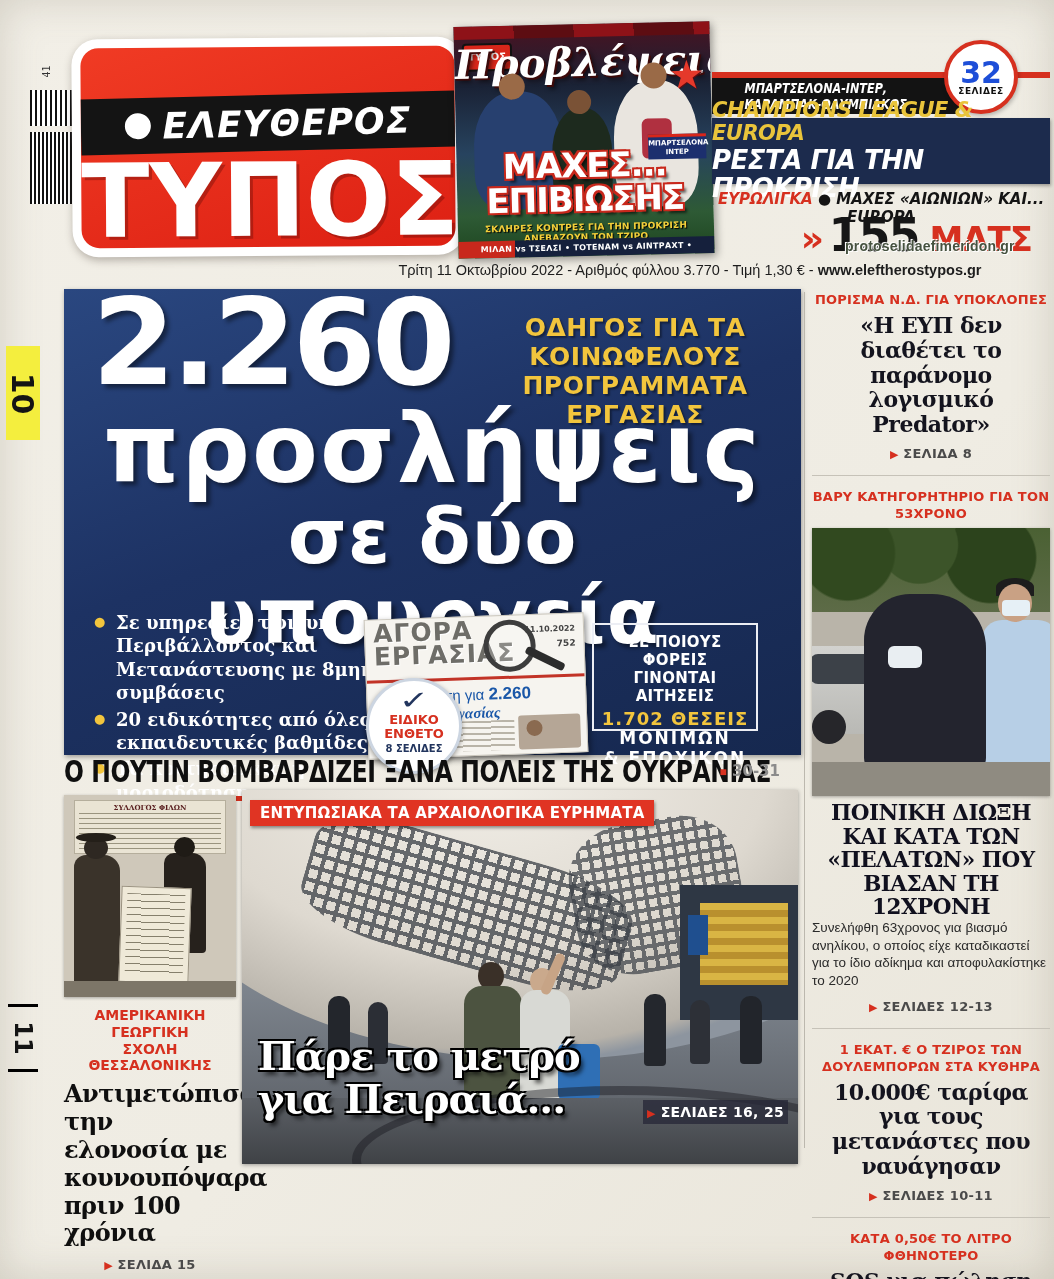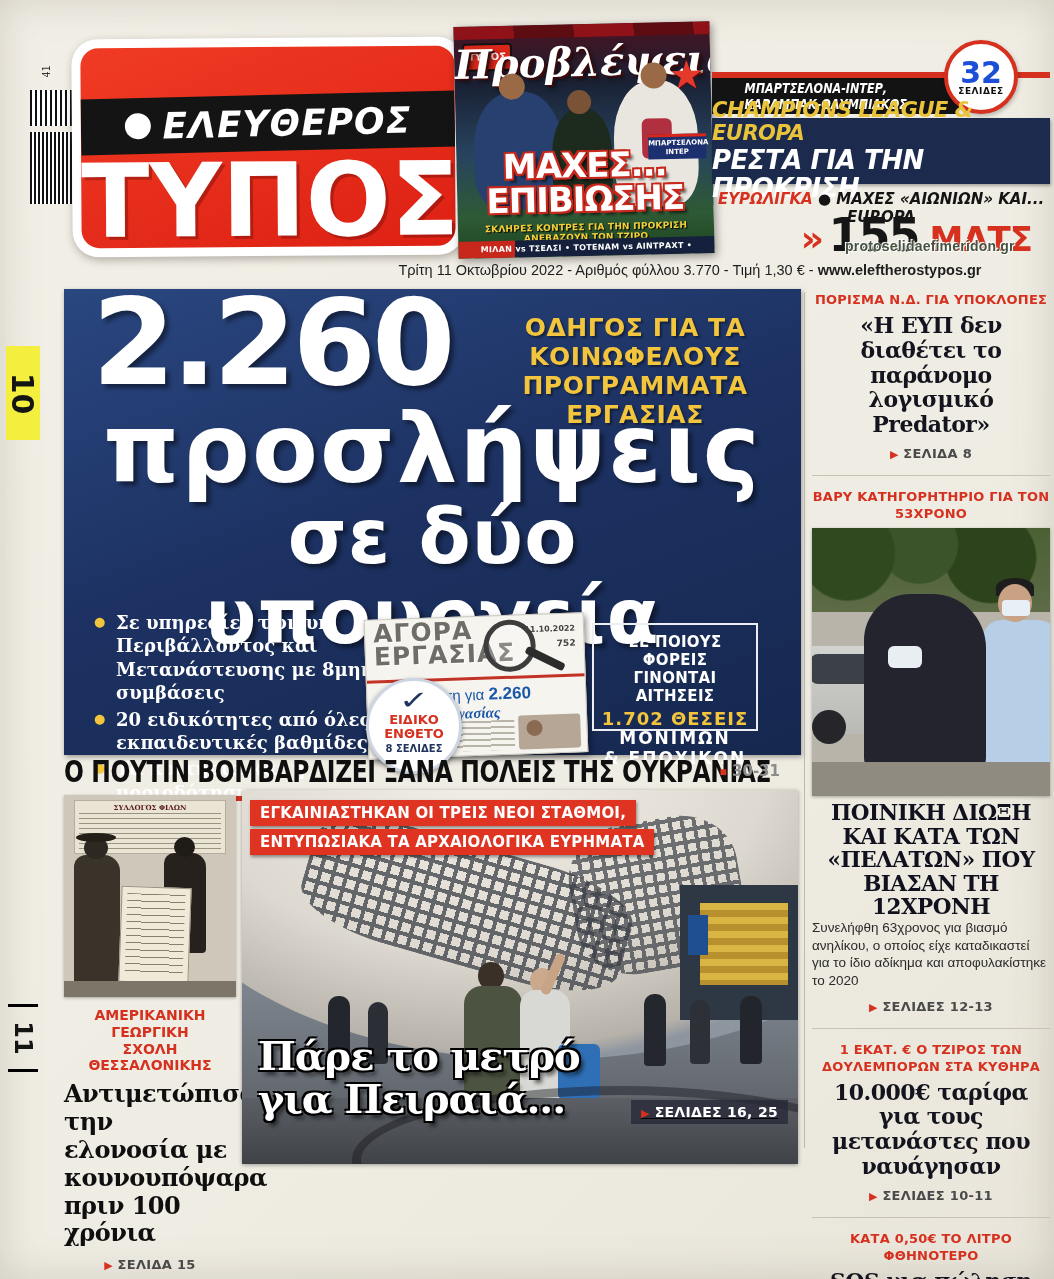--- a/index.html
+++ b/index.html
@@ -174,21 +174,21 @@
   .mt-kiosk::after{content:"";position:absolute;left:8px;top:30px;width:20px;height:40px;background:#1f4f8f;}
   .fig{position:absolute;border-radius:10px 10px 4px 4px;}
   .head{position:absolute;border-radius:50%;}
   .mt-floor{position:absolute;left:0;right:0;bottom:0;height:66px;background:linear-gradient(180deg,#5c6066,#3f4246);}
   .mt-ring{position:absolute;left:110px;bottom:-70px;width:520px;height:130px;border:9px solid rgba(25,25,32,.45);border-radius:50%;}
   .mt-label{position:absolute;left:8px;top:10px;}
   .mt-label .row{display:table;background:#e03423;color:#fff;font:800 15px "DejaVu Sans",sans-serif;
                  padding:4px 10px;margin-bottom:3px;box-shadow:1px 2px 3px rgba(0,0,0,.4);letter-spacing:.2px;}
   .mt-cap{position:absolute;left:16px;bottom:44px;color:#fff;font:800 40px "DejaVu Serif",serif;line-height:1.08;letter-spacing:-1px;
           text-shadow:-2px -2px 0 #000,2px -2px 0 #000,-2px 2px 0 #000,2px 2px 0 #000,4px 5px 4px rgba(0,0,0,.6);}
-  .mt-pages{position:absolute;right:10px;bottom:40px;background:rgba(38,40,55,.78);padding:3px 10px;text-decoration:underline;}
+  .mt-pages{position:absolute;right:10px;bottom:40px;background:rgba(38,40,55,.78);padding:3px 4px;}
   .mt-pages .ref-txt{color:#fff;font-size:14px;}
 
   
   .bstrip{left:64px;top:1148px;width:740px;border-top:3px solid #161616;padding-top:9px;}
   .bstrip .cz{transform:scaleX(.72);}
   .bstrip .k{color:#d6301f;font:900 28px "DejaVu Sans",sans-serif;letter-spacing:-.5px;}
   .bstrip .h{color:#141414;font:900 28px "DejaVu Sans",sans-serif;letter-spacing:-.5px;}
   .bstrip .a{color:#d6301f;font-size:15px;}
   .bstrip .p{color:#8b8b8b;font:800 16px "DejaVu Sans",sans-serif;}
 
@@ -394,21 +394,20 @@
     <div class="fig" style="left:498px;top:206px;width:22px;height:68px;background:#22252b;"></div>
     <div class="head" style="left:236px;top:172px;width:26px;height:28px;background:#3a3028;"></div>
     <div class="fig" style="left:222px;top:196px;width:58px;height:150px;background:#4c5340;border-radius:18px;"></div>
     <div class="head" style="left:288px;top:178px;width:24px;height:26px;background:#caa98c;"></div>
     <div class="fig" style="left:278px;top:200px;width:50px;height:142px;background:#d8d9d4;border-radius:16px;"></div>
     <div class="fig" style="left:306px;top:162px;width:10px;height:44px;background:#c7a486;border-radius:5px;transform:rotate(24deg);"></div>
     <div class="fig" style="left:316px;top:254px;width:42px;height:56px;background:#2f6fb5;border-radius:6px;"></div>
     <div class="mt-floor"></div>
     <div class="mt-ring"></div>
     <div class="mt-label">
-      <div class="row">ΕΓΚΑΙΝΙΑΣΤΗΚΑΝ ΟΙ ΤΡΕΙΣ ΝΕΟΙ ΣΤΑΘΜΟΙ,</div>
       <div class="row">ΕΝΤΥΠΩΣΙΑΚΑ ΤΑ ΑΡΧΑΙΟΛΟΓΙΚΑ ΕΥΡΗΜΑΤΑ</div>
     </div>
     <div class="mt-cap">
       <div>Πάρε το μετρό</div>
       <div>για Πειραιά...</div>
     </div>
     <div class="mt-pages">
       <span class="ref-arrow">▶</span><span class="ref-txt"> ΣΕΛΙΔΕΣ 16, 25</span>
     </div>
   </div>

